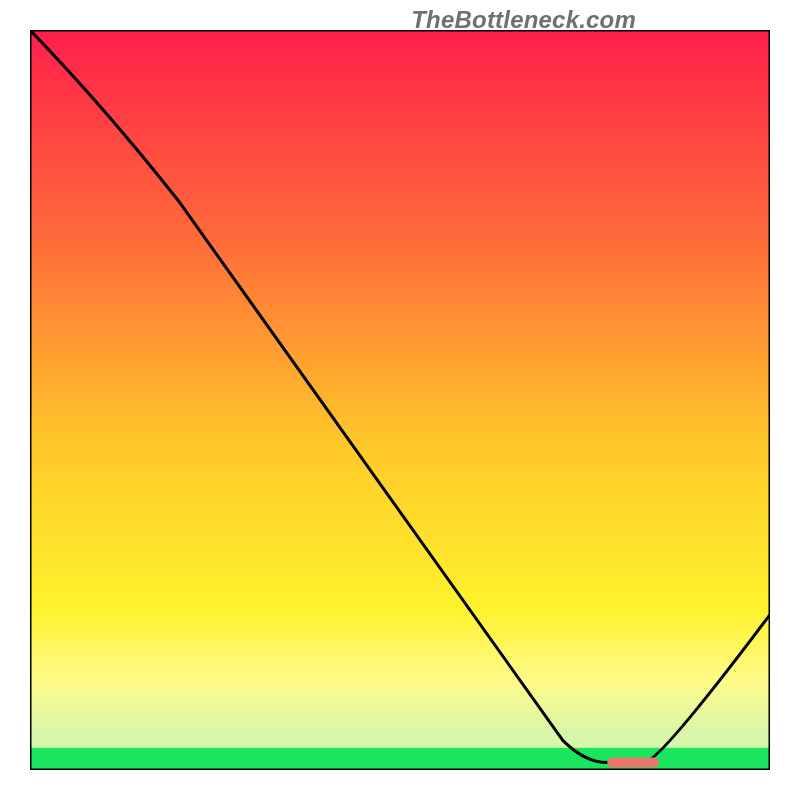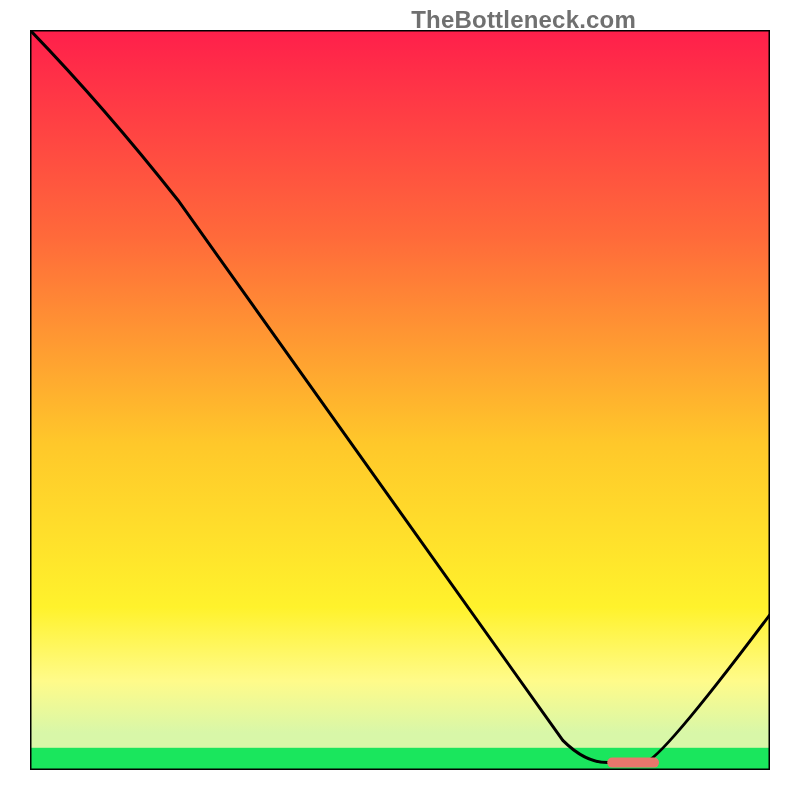--- a/index.html
+++ b/index.html
@@ -8,20 +8,21 @@
     width: 800px;
     height: 800px;
     overflow: hidden;
     background: #ffffff;
     font-family: Arial, Helvetica, sans-serif;
   }
   .container {
     position: relative;
     width: 654px;
     height: 800px;
+    font-style: italic;
   }
   .watermark {
     position: absolute;
     top: 6px;
     right: 18px;
     font-size: 24px;
     font-weight: 600;
     color: #707070;
     letter-spacing: 0.2px;
     z-index: 10;

